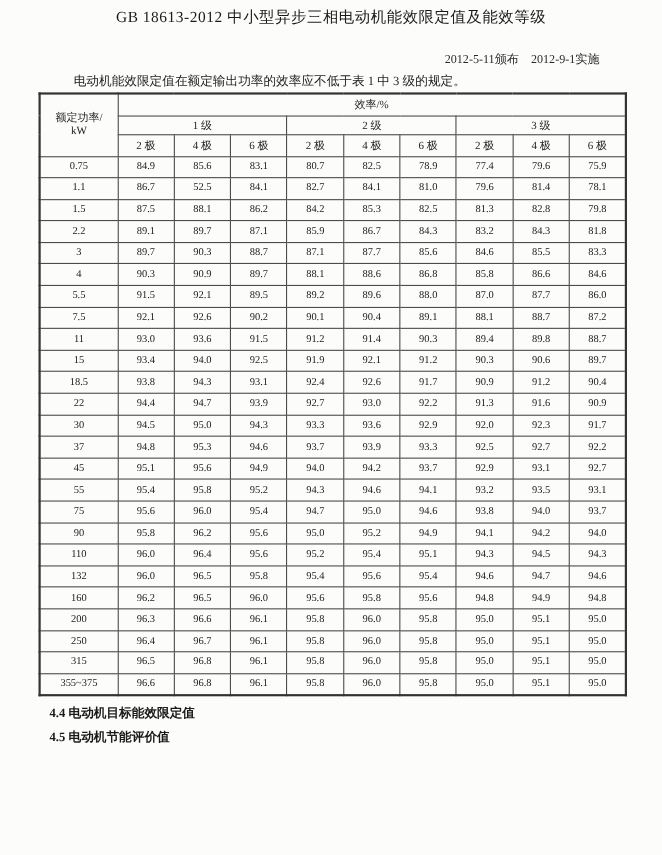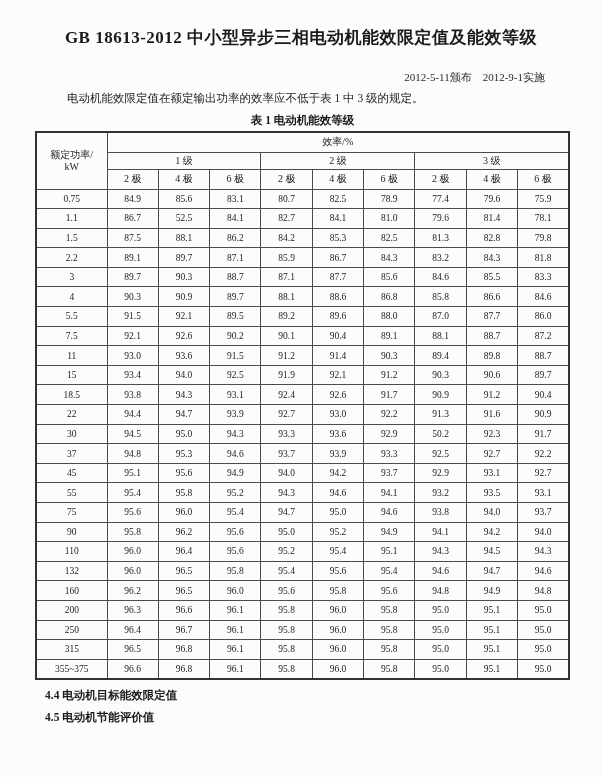--- a/index.html
+++ b/index.html
@@ -6,24 +6,24 @@
   .page {
     position:relative;
     width:602px; height:777px;
     margin:0 auto;
     background:#fcfcfa;
     color:#222;
     font-family:"Liberation Serif","DejaVu Serif",serif;
     overflow:hidden;
   }
   .doc-title {
-    padding-top:26px;
+    padding-top:7px;
     text-align:center;
-    font-size:17px;
-    font-weight:bold;
+    font-size:14px;
+    font-weight:normal;
     letter-spacing:0.5px;
     color:#1a1a1a;
   }
   .pub-dates {
     margin:21px 57px 0 0;
     text-align:right;
     font-size:11px;
     color:#2a2a2a;
   }
   .sec-heading {
@@ -76,21 +76,20 @@
 <body>
 
 <div class="page">
 
   <div class="doc-title">GB 18613-2012 中小型异步三相电动机能效限定值及能效等级</div>
 
   <div class="pub-dates">2012-5-11颁布　2012-9-1实施</div>
 
   <div class="sec-body">电动机能效限定值在额定输出功率的效率应不低于表 1 中 3 级的规定。</div>
 
-  <div class="tbl-caption">表 1  电动机能效等级</div>
 
   <table class="eff">
     <colgroup>
       <col class="c-power">
       <col>
         <col>
         <col>
         <col>
         <col>
         <col>
@@ -269,21 +268,21 @@
           <td>90.9</td>
         </tr>
         <tr>
           <td>30</td>
           <td>94.5</td>
           <td>95.0</td>
           <td>94.3</td>
           <td>93.3</td>
           <td>93.6</td>
           <td>92.9</td>
-          <td>50.2</td>
+          <td>92.0</td>
           <td>92.3</td>
           <td>91.7</td>
         </tr>
         <tr>
           <td>37</td>
           <td>94.8</td>
           <td>95.3</td>
           <td>94.6</td>
           <td>93.7</td>
           <td>93.9</td>

